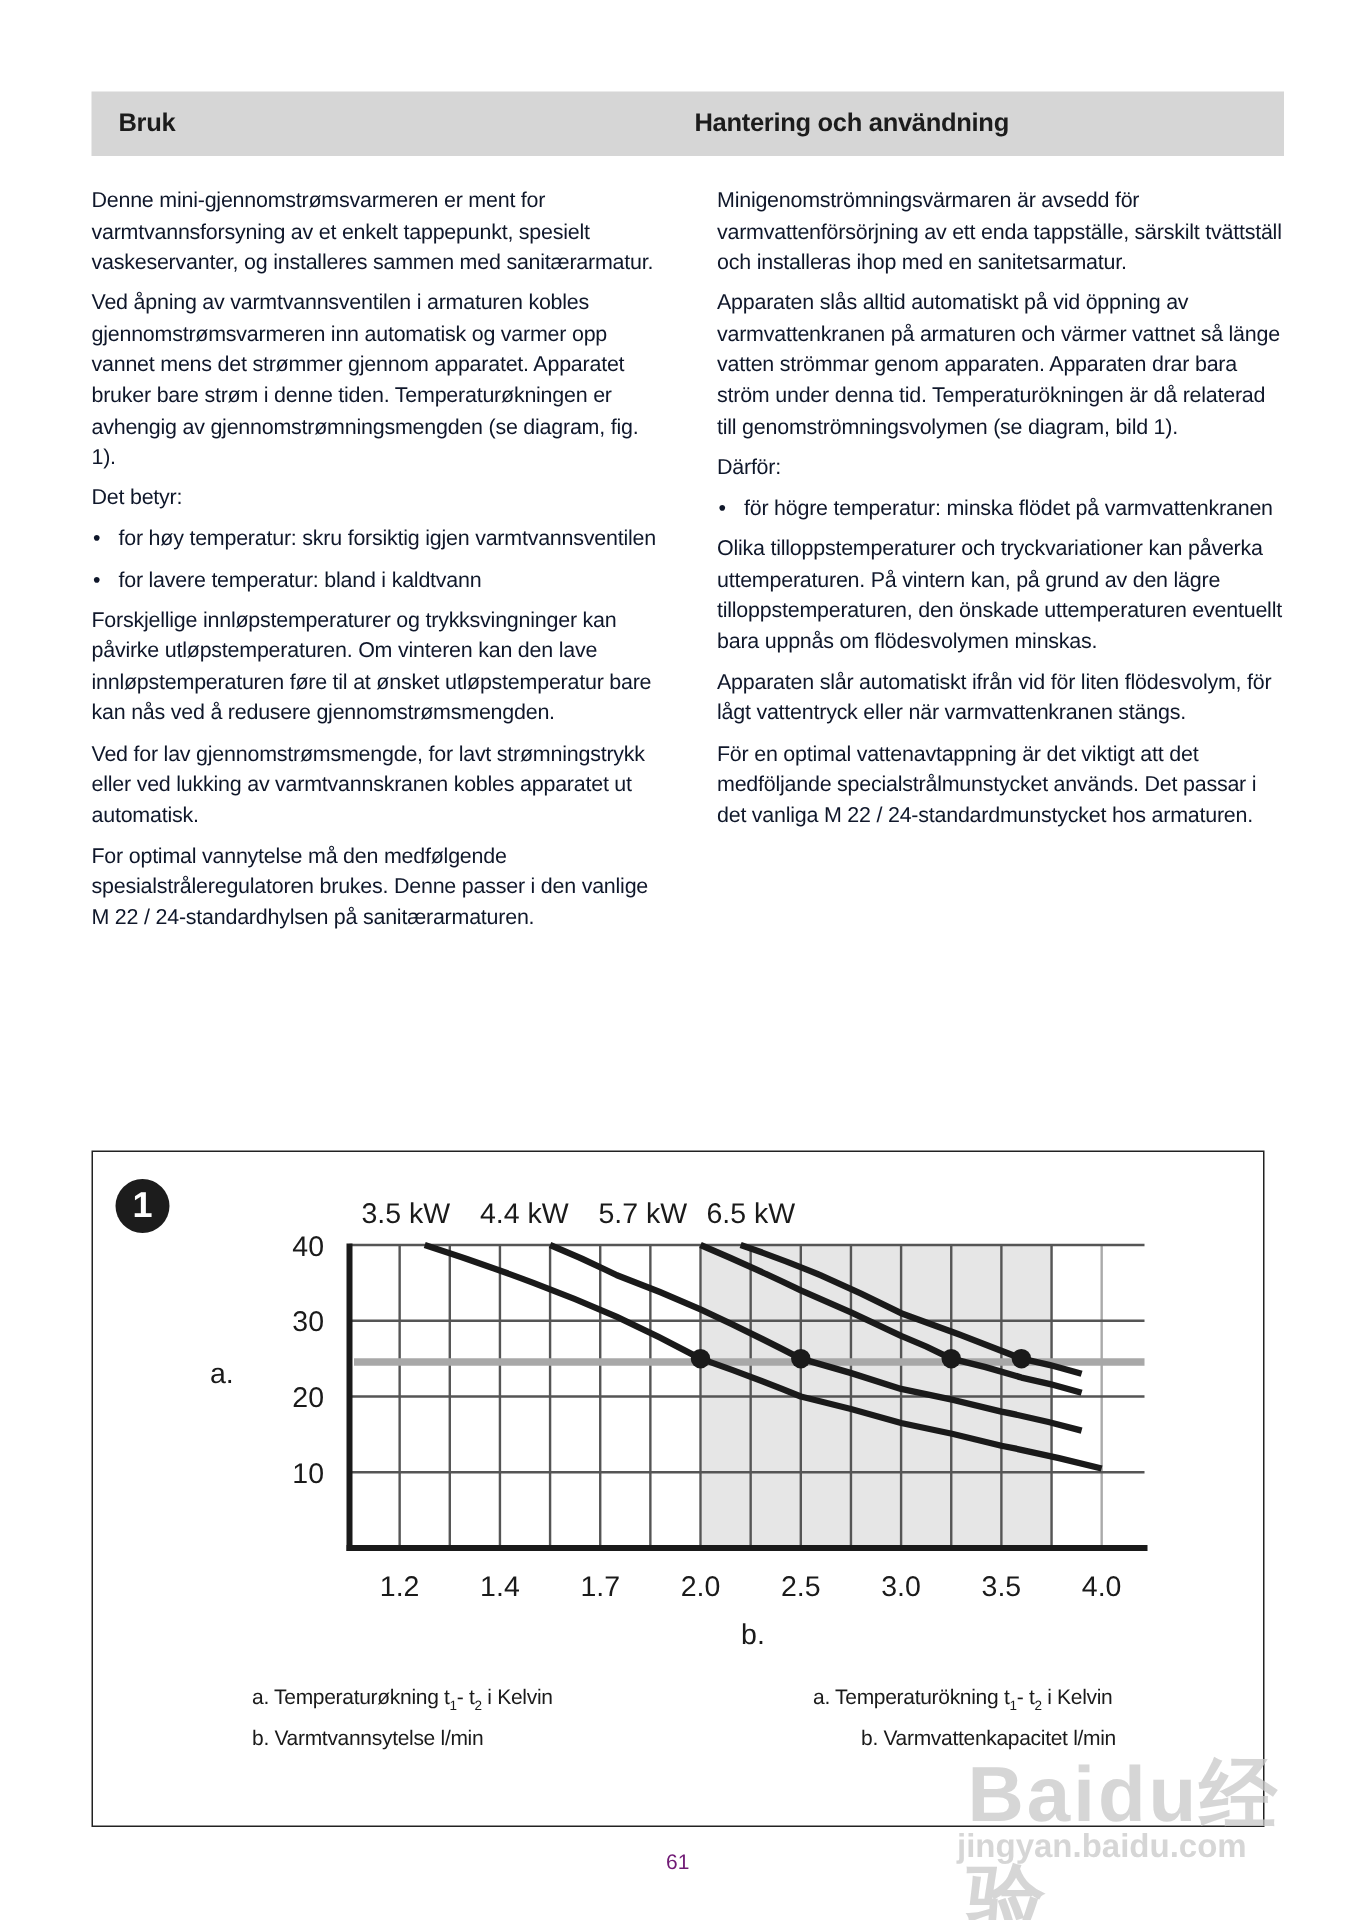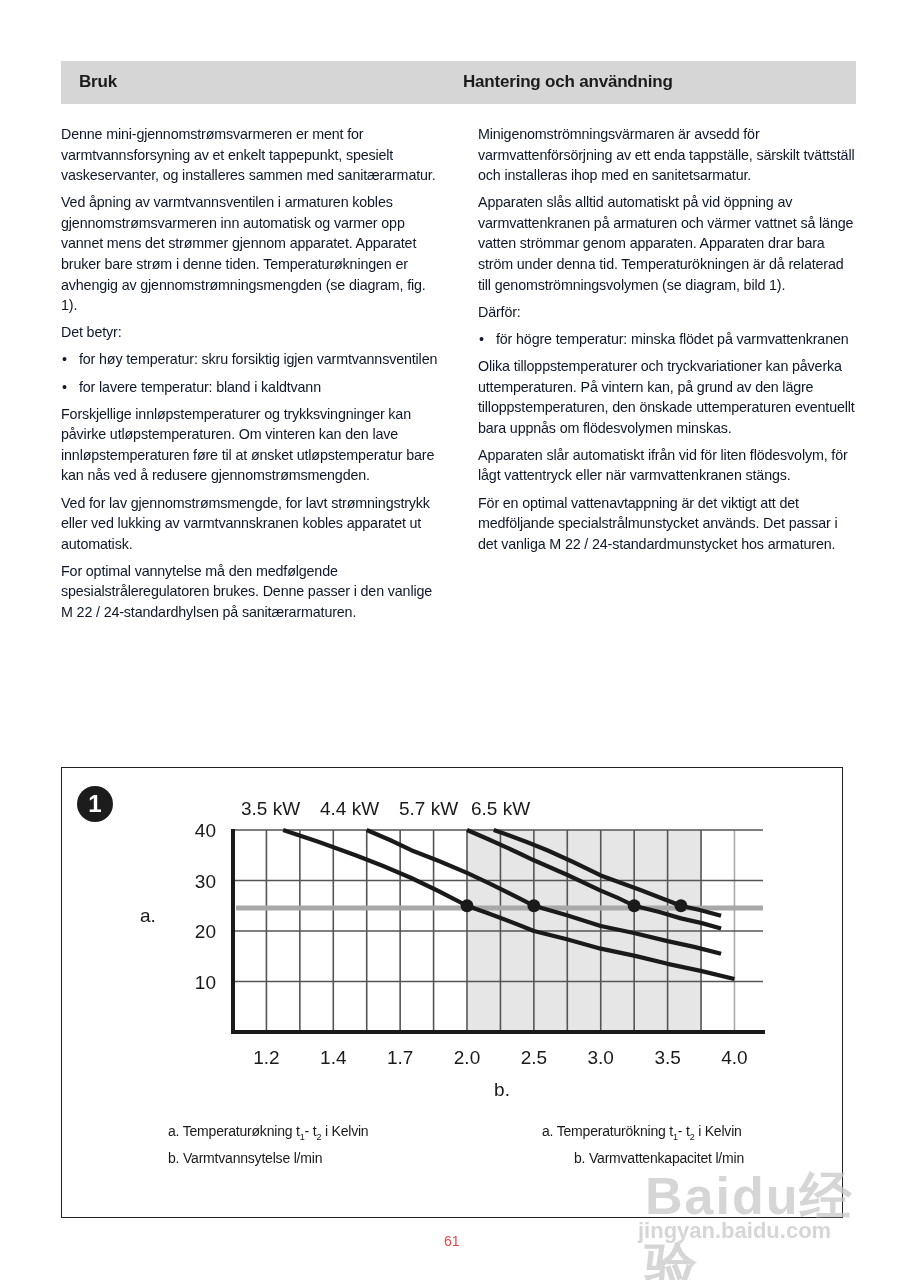--- a/index.html
+++ b/index.html
@@ -10,21 +10,21 @@
   .col { position: absolute; top: 124px; width: 380px; font-size: 14.3px; line-height: 20.6px; color: #0f172a; letter-spacing: -0.15px; }
   .col p { margin: 0 0 6.5px 0; }
   .col ul { margin: 0 0 6.5px 0; padding: 0; list-style: none; }
   .col li { position: relative; padding-left: 18px; margin-bottom: 6.5px; }
   .col li::before { content: "•"; position: absolute; left: 1px; top: 0; }
   .figure-box { position: absolute; left: 61px; top: 767px; width: 782px; height: 451px; border: 1.3px solid #222; box-sizing: border-box; }
   .fig-number { position: absolute; left: 77px; top: 786px; width: 36px; height: 36px; border-radius: 50%;
                 background: #1c1c1c; color: #fff; font-weight: bold; font-size: 24px; line-height: 36px; text-align: center; }
   .legend-line { position: absolute; font-size: 14px; color: #1a1a1a; letter-spacing: -0.2px; }
   .legend-line sub { font-size: 9px; }
-  .page-number { position: absolute; left: 444px; top: 1233px; font-size: 14px; color: #ef4444; }
+  .page-number { position: absolute; left: 444px; top: 1233px; font-size: 14px; color: #701a75; }
   .watermark { position: absolute; color: rgba(200,200,200,0.75); font-weight: bold; }
   svg text { font-family: "Liberation Sans", "DejaVu Sans", sans-serif; }
 </style>
 </head>
 <body>
 
 <div class="header-bar">
   <span class="header-title" style="left:18px;">Bruk</span>
   <span class="header-title" style="left:402px;">Hantering och användning</span>
 </div>

